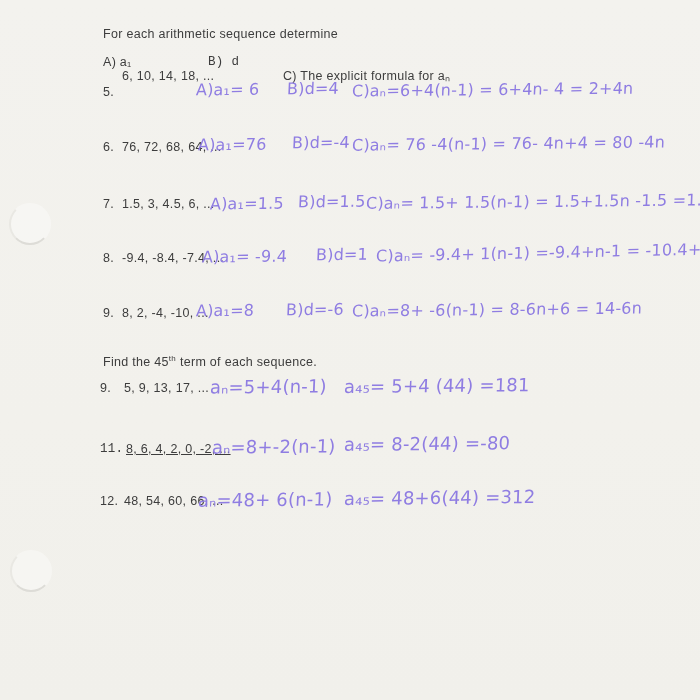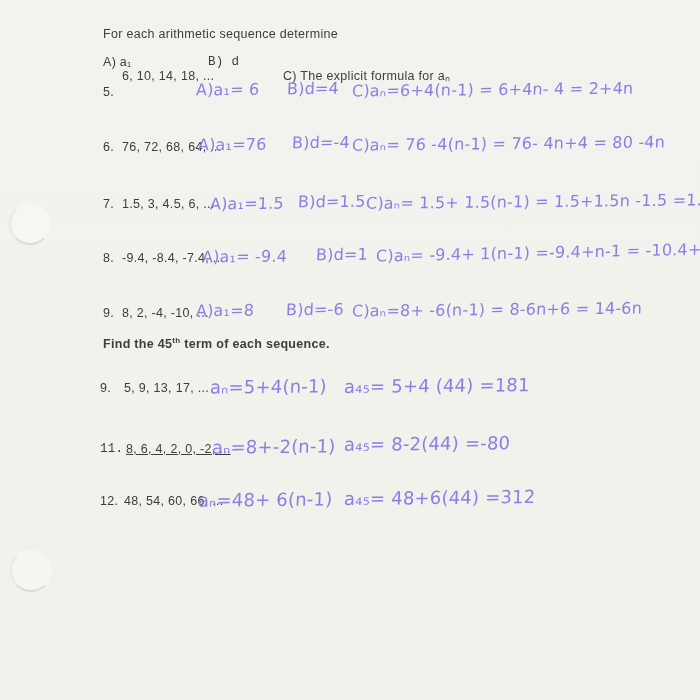--- a/index.html
+++ b/index.html
@@ -86,21 +86,21 @@
   </div>
 
   <div>
     <span class="print" style="left:103px;top:306px;">9.</span>
     <span class="print" style="left:122px;top:306px;">8, 2, -4, -10, ...</span>
     <span class="hand" style="left:196px;top:301px;">A)a₁=8</span>
     <span class="hand" style="left:286px;top:300px;">B)d=-6</span>
     <span class="hand" style="left:352px;top:300px;">C)aₙ=8+ -6(n-1) = 8-6n+6 = 14-6n</span>
   </div>
 
-  <div class="print" style="left:103px;top:336px;font-weight:bold;">
+  <div class="print" style="left:103px;top:354px;">
     <span>Find the 45</span><sup>th</sup><span> term of each sequence.</span>
   </div>
 
   <div>
     <span class="print" style="left:100px;top:381px;">9.</span>
     <span class="print" style="left:124px;top:381px;">5, 9, 13, 17, ...</span>
     <span class="hand lg" style="left:210px;top:376px;">aₙ=5+4(n-1)</span>
     <span class="hand lg" style="left:344px;top:375px;">a₄₅= 5+4 (44) =181</span>
   </div>
 

